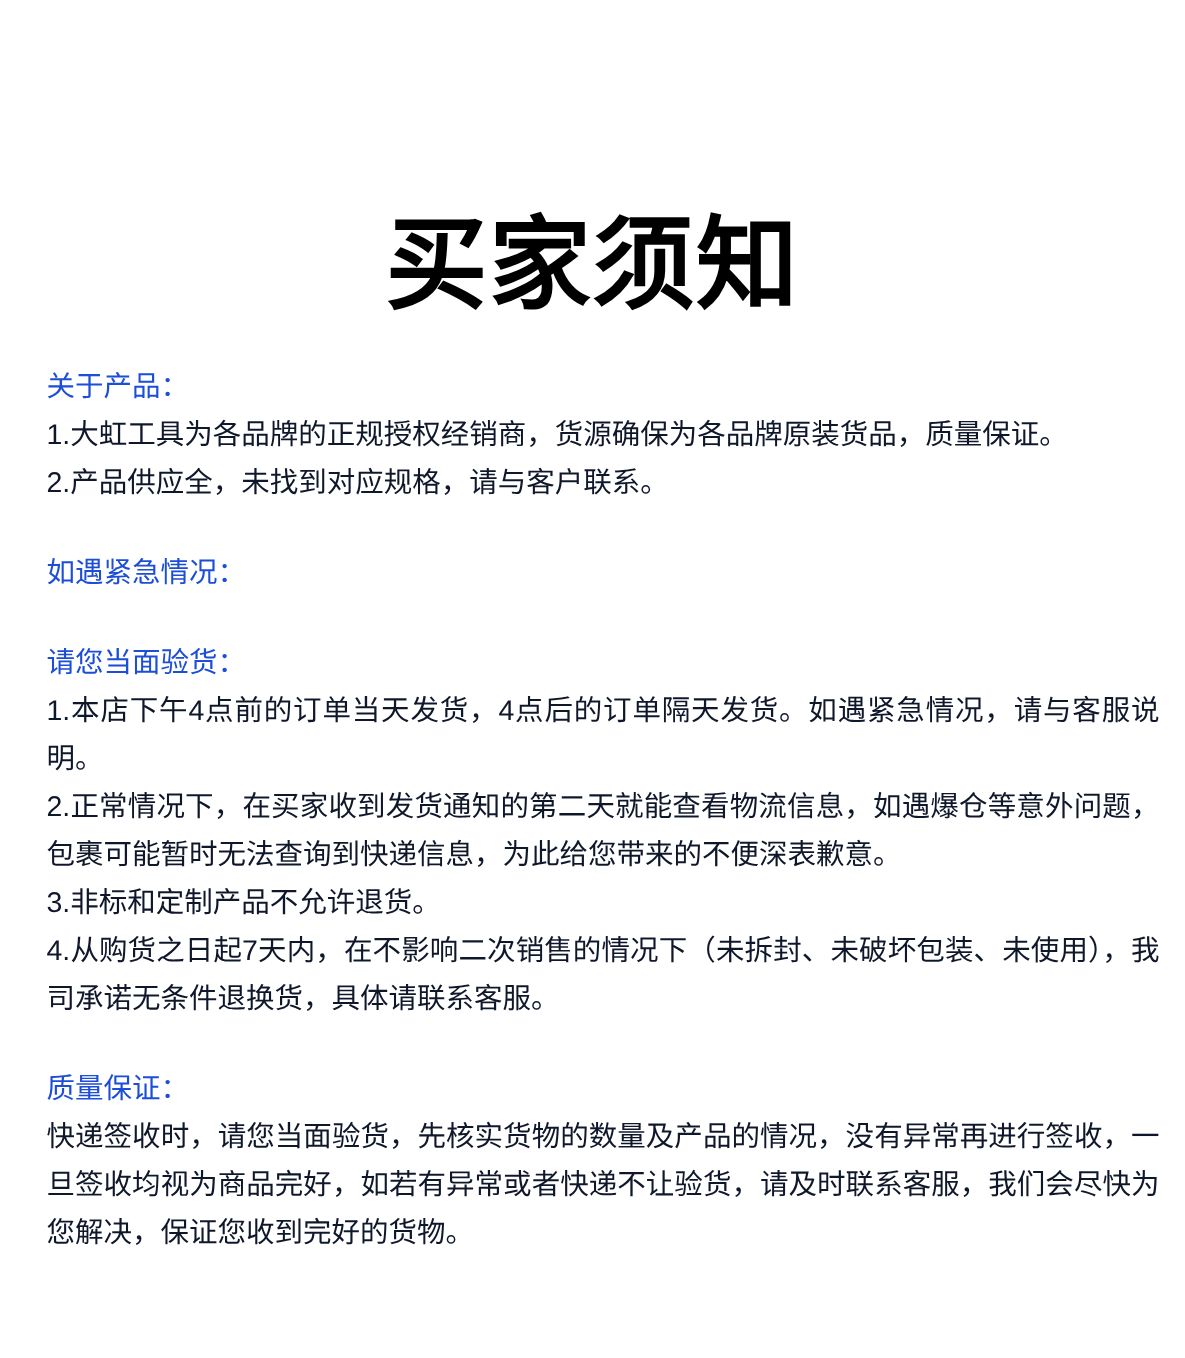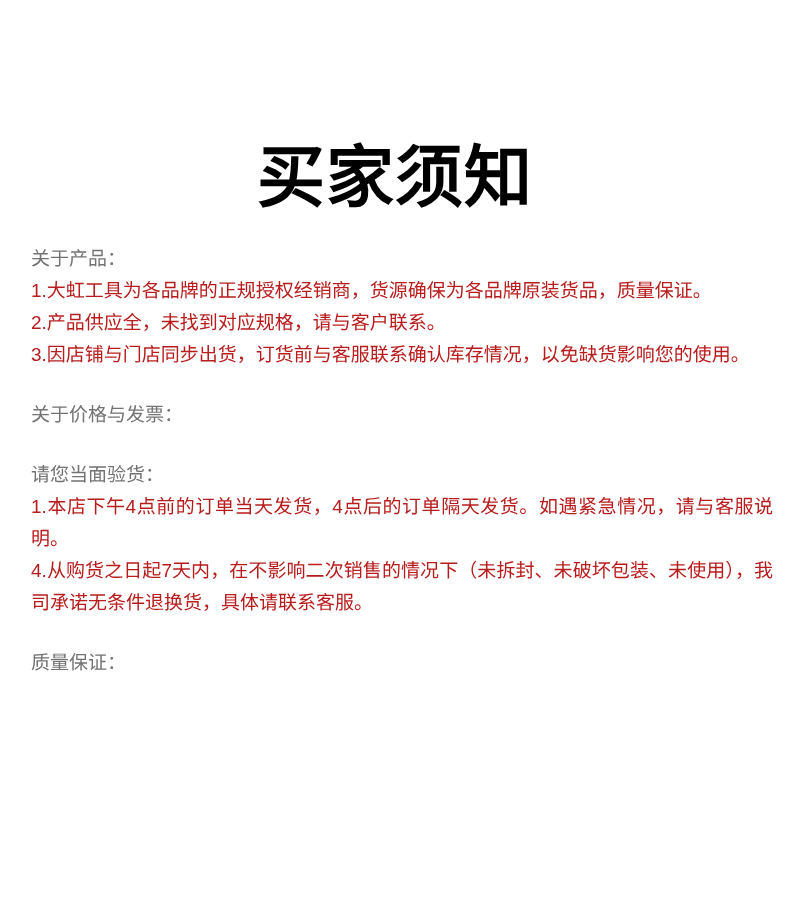--- a/index.html
+++ b/index.html
@@ -53,36 +53,36 @@
   .section {
     margin: 0 0 28px 0;
   }
   .section:last-child {
     margin-bottom: 0;
   }
 
   .section-heading {
     font-size: 19px;
     line-height: 32px;
-    color: #737373;
+    color: #1d4ed8;
     margin: 0;
     font-weight: 400;
     white-space: nowrap;
   }
 
   .section-lines {
     margin: 0;
     padding: 0;
     list-style: none;
   }
 
   .line {
     font-size: 19px;
     line-height: 32px;
-    color: #b91c1c;
+    color: #0f172a;
     margin: 0;
     text-align: justify;
     text-justify: inter-character;
     word-break: break-all;
   }
 </style>
 </head>
 <body>
 
 <div class="page">
@@ -91,34 +91,38 @@
     <h1 class="page-title">买家须知</h1>
   </div>
 
   <div class="content">
 
     <div class="section">
       <p class="section-heading">关于产品：</p>
       <div class="section-lines">
         <p class="line">1.大虹工具为各品牌的正规授权经销商，货源确保为各品牌原装货品，质量保证。</p>
         <p class="line">2.产品供应全，未找到对应规格，请与客户联系。</p>
-        <p class="line">3.因店铺与门店同步出货，订货前与客服联系确认库存情况，以免缺货影响您的使用。</p>
       </div>
     </div>
 
     <div class="section">
-      <p class="section-heading">关于价格与发票：</p>
+      <p class="section-heading">如遇紧急情况：</p>
     </div>
 
     <div class="section">
       <p class="section-heading">请您当面验货：</p>
       <div class="section-lines">
         <p class="line">1.本店下午4点前的订单当天发货，4点后的订单隔天发货。如遇紧急情况，请与客服说明。</p>
+        <p class="line">2.正常情况下，在买家收到发货通知的第二天就能查看物流信息，如遇爆仓等意外问题，包裹可能暂时无法查询到快递信息，为此给您带来的不便深表歉意。</p>
+        <p class="line">3.非标和定制产品不允许退货。</p>
         <p class="line">4.从购货之日起7天内，在不影响二次销售的情况下（未拆封、未破坏包装、未使用），我司承诺无条件退换货，具体请联系客服。</p>
       </div>
     </div>
 
     <div class="section">
       <p class="section-heading">质量保证：</p>
+      <div class="section-lines">
+        <p class="line">快递签收时，请您当面验货，先核实货物的数量及产品的情况，没有异常再进行签收，一旦签收均视为商品完好，如若有异常或者快递不让验货，请及时联系客服，我们会尽快为您解决，保证您收到完好的货物。</p>
+      </div>
     </div>
 
   </div>
 </div>
 
 </body></html>

